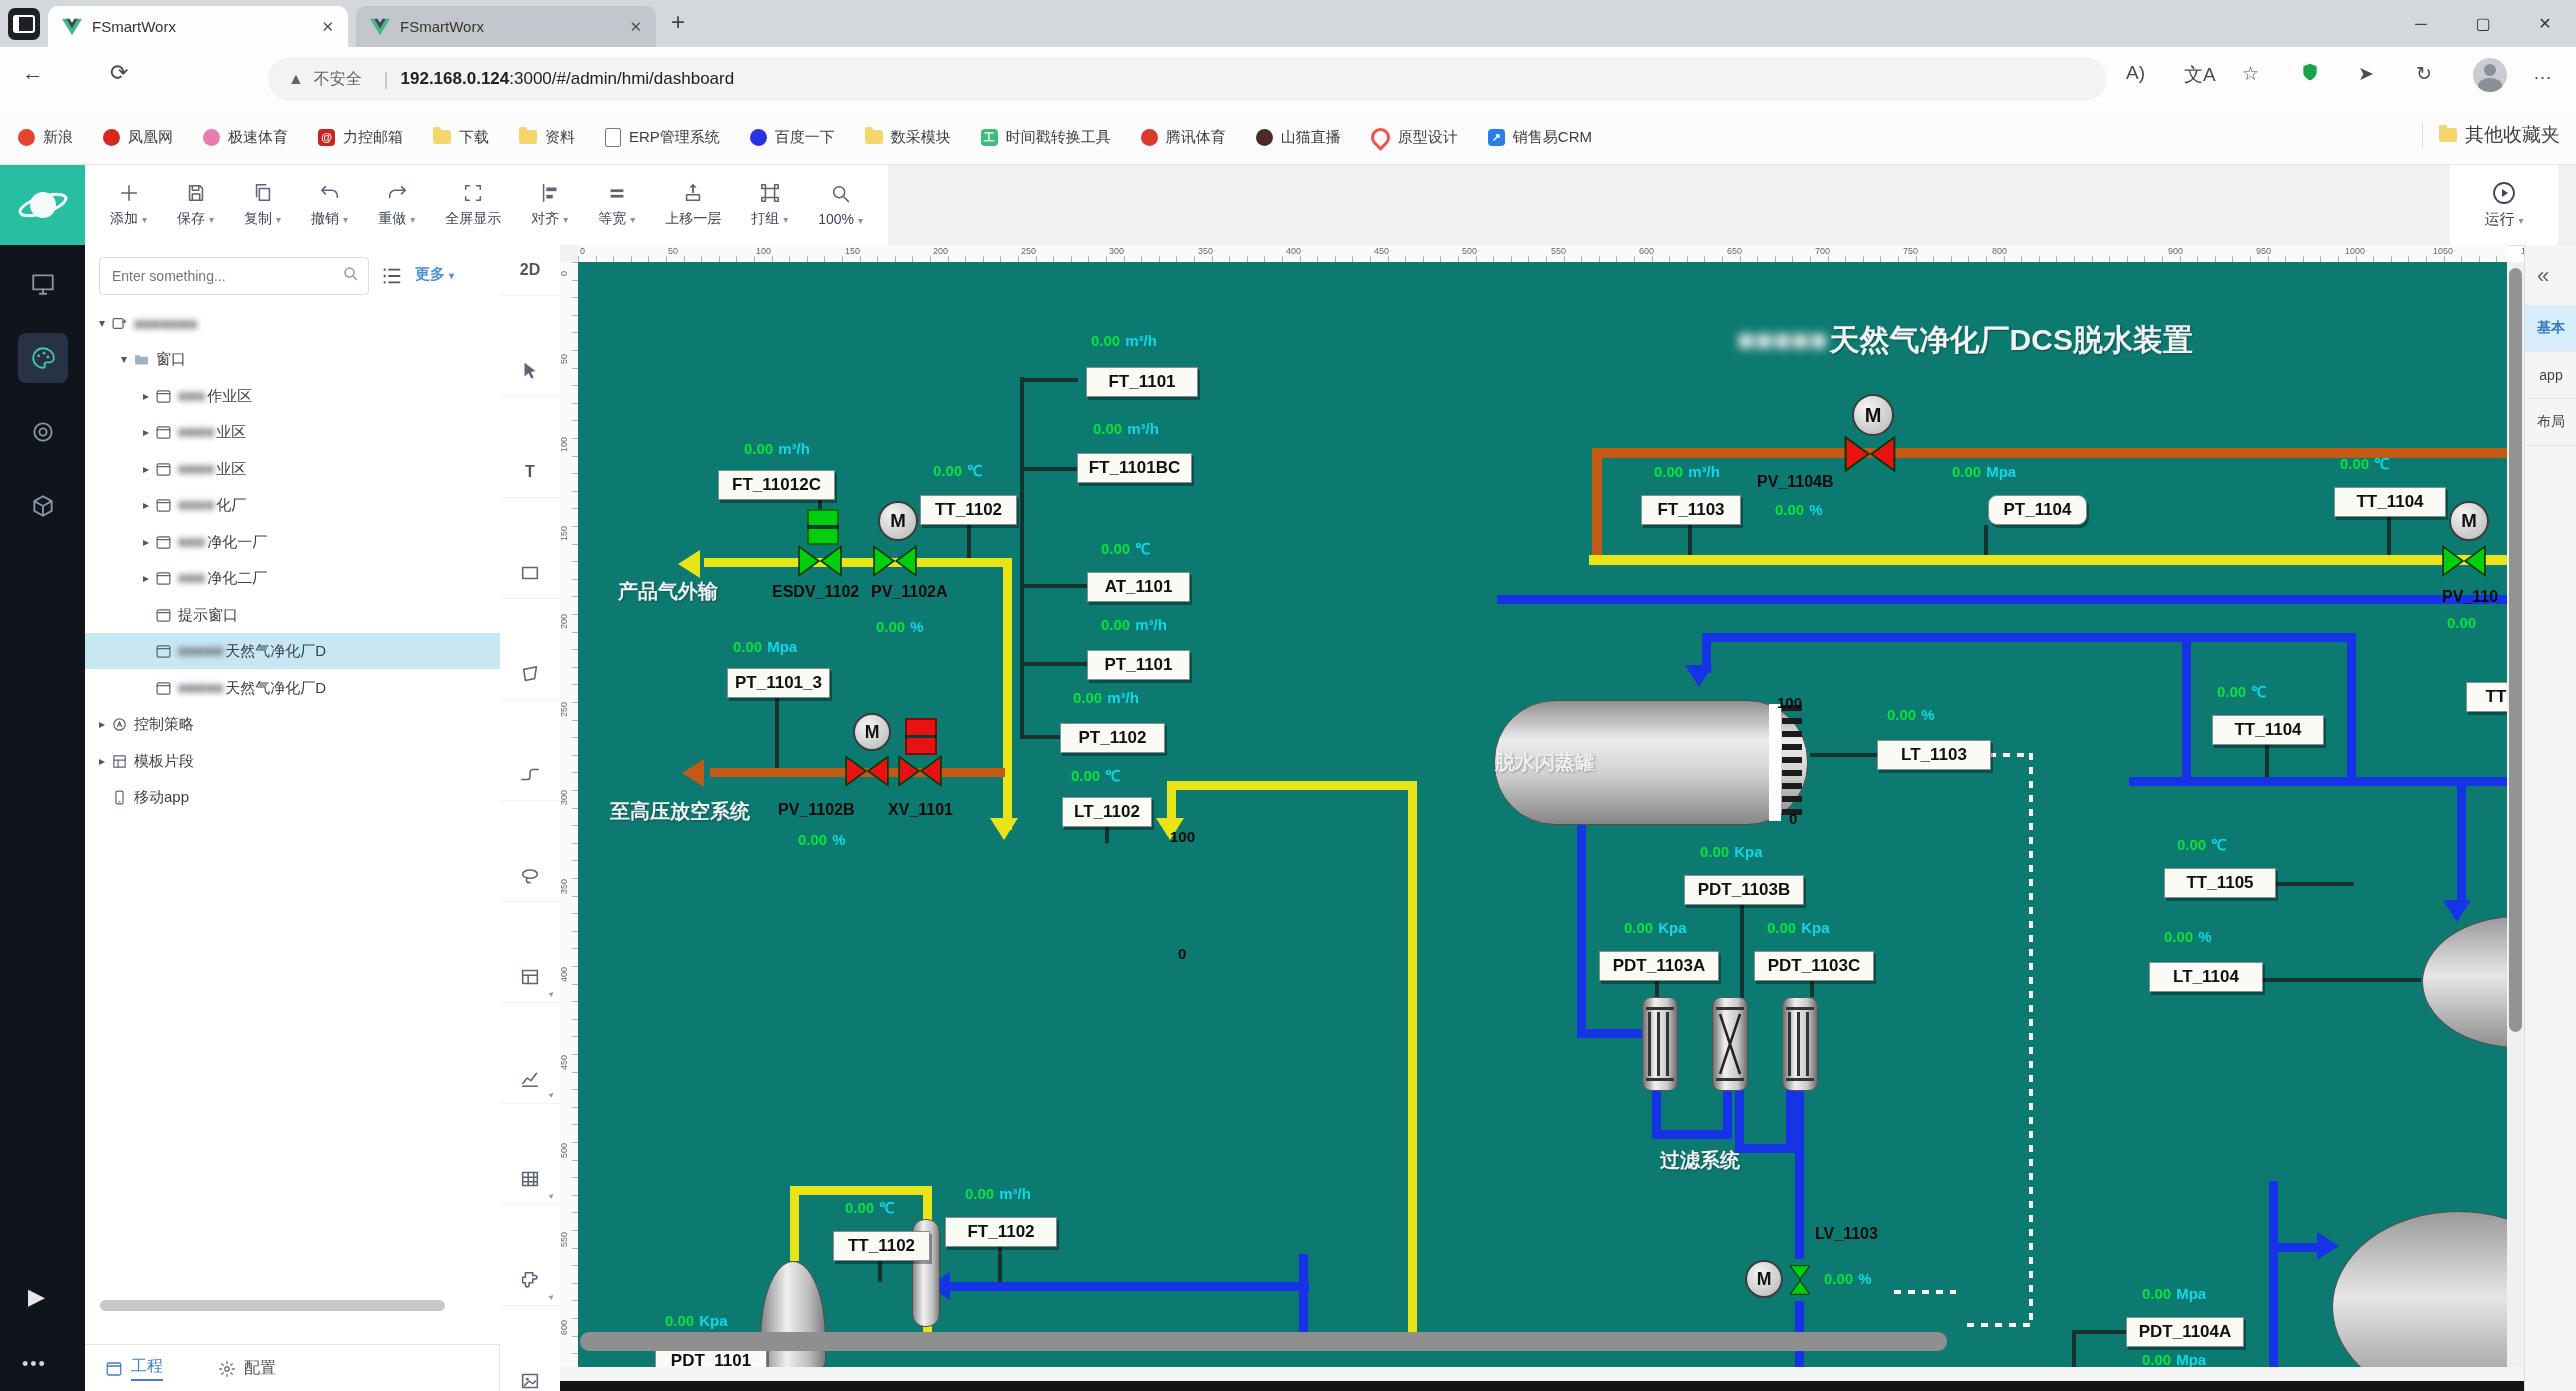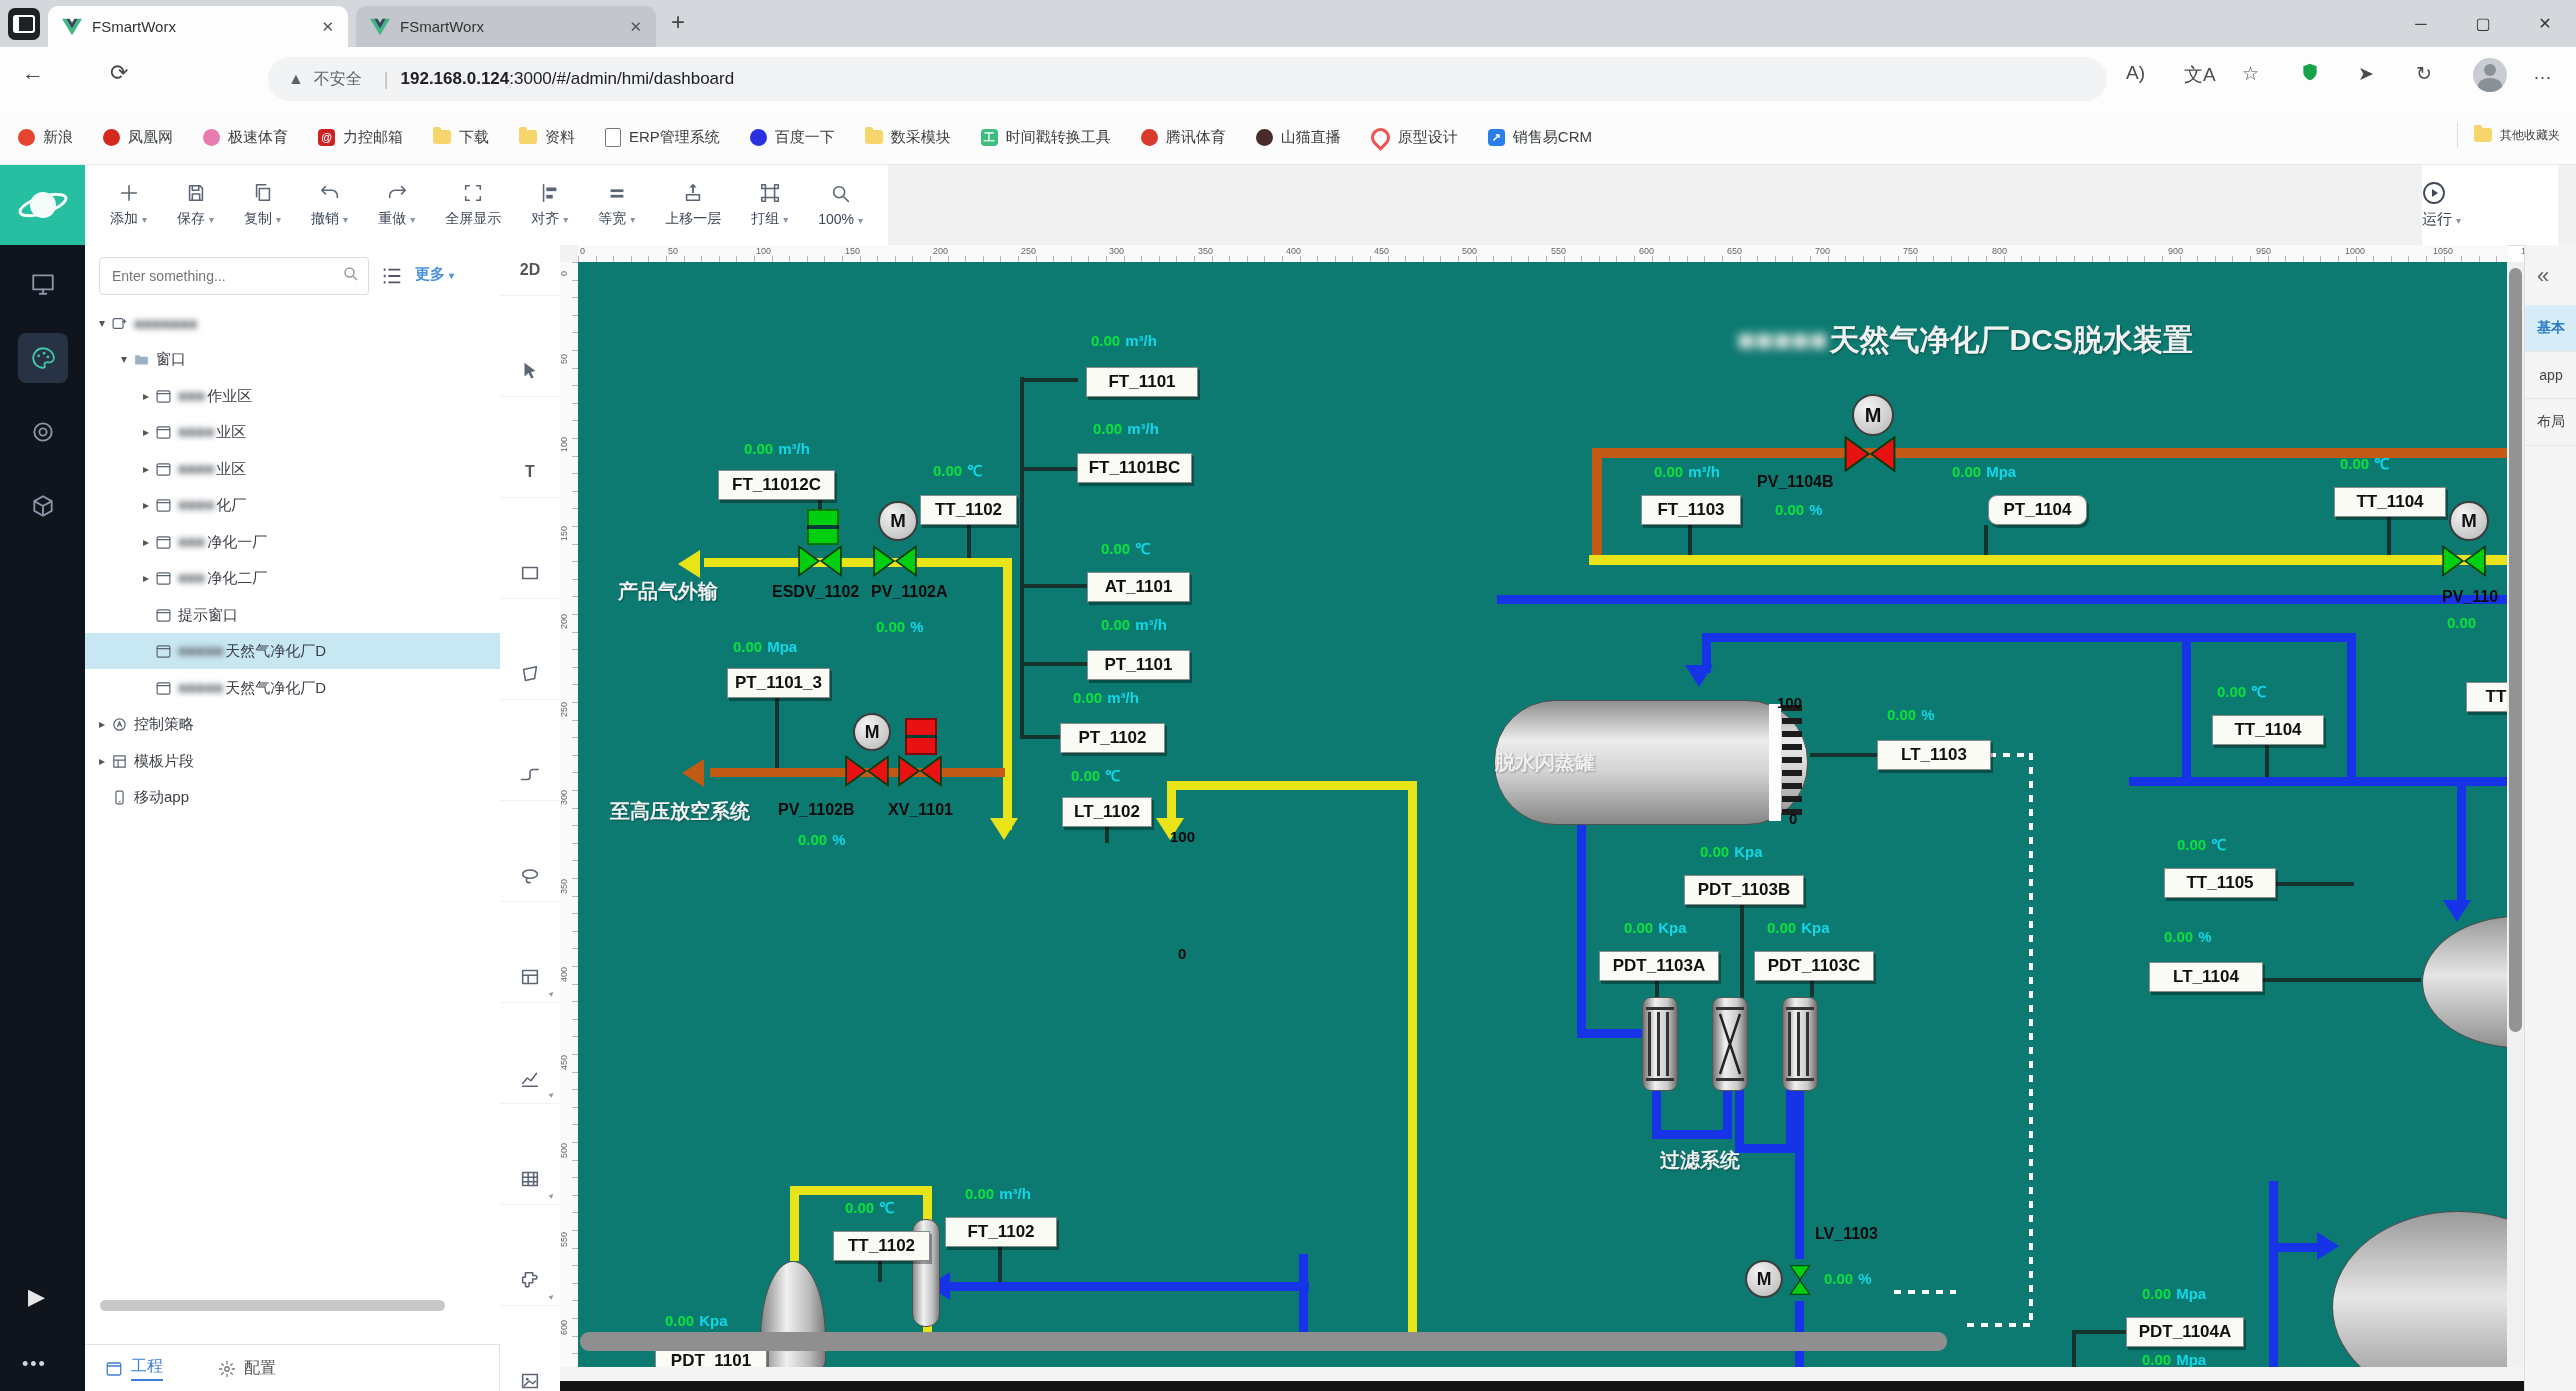--- a/index.html
+++ b/index.html
@@ -36,30 +36,30 @@
   .bm{display:flex;align-items:center;margin-right:30px;}
   .bm .lbl{font-size:15px;color:#3c4043;margin-left:8px;white-space:nowrap;}
   .bmdot{width:17px;height:17px;border-radius:50%;}
   .bmsq{width:17px;height:17px;border-radius:4px;color:#fff;font-size:11px;text-align:center;line-height:17px;font-weight:bold;}
   .bmfolder{width:18px;height:14px;background:#f6d56a;border-radius:2px 3px 3px 3px;position:relative;}
   .bmfolder:before{content:"";position:absolute;left:0;top:-3px;width:8px;height:4px;background:#f6d56a;border-radius:2px 2px 0 0;}
   .bmpage{width:14px;height:17px;background:#fff;border:1.5px solid #777;border-radius:2px;}
   .bmpin{width:13px;height:13px;border:3px solid #ef5350;border-radius:50% 50% 50% 0;transform:rotate(-45deg);}
   #otherbm{position:absolute;right:16px;top:122px;display:flex;align-items:center;}
   #otherbm .sep{width:1px;height:26px;background:#ddd;margin-right:16px;}
-  #otherbm .lbl{font-size:12px;color:#3c4043;margin-left:8px;}
+  #otherbm .lbl{font-size:19px;color:#3c4043;margin-left:8px;}
   
   #apptoolbar{left:85px;top:165px;width:2491px;height:80px;background:#f1f1f1;border-bottom:1px solid #ddd;}
   #toolbar-buttons{position:absolute;left:0;top:0;height:80px;background:#fff;display:flex;align-items:center;padding:0 10px;}
   .tbtn{display:flex;flex-direction:column;align-items:center;justify-content:center;padding:0 15px;height:78px;}
   .tbtn svg{width:22px;height:22px;margin-bottom:6px;}
   .tbtn .tl{font-size:14px;color:#3d4757;white-space:nowrap;}
   .chev{color:#8a93a3;font-size:10px;margin-left:4px;}
   #logo{left:0px;top:165px;width:85px;height:80px;background:#27bfa2;display:flex;align-items:center;justify-content:center;}
-  #runbtn{right:18px;top:165px;width:136px;height:80px;background:#fff;display:flex;flex-direction:column;align-items:flex-start;justify-content:center;}
+  #runbtn{right:18px;top:165px;width:108px;height:80px;background:#fff;display:flex;flex-direction:column;align-items:center;justify-content:center;}
   #runbtn .tl{font-size:15px;color:#3d4757;}
   
   #sidebar{left:0;top:245px;width:85px;height:1147px;background:#10151d;}
   .sbitem{left:18px;width:50px;height:50px;display:flex;align-items:center;justify-content:center;border-radius:8px;}
   .sbitem svg{width:26px;height:26px;}
   .sbactive{background:#273245;}
   #sb-play{color:#e8e8e8;font-size:22px;}
   #sb-more{color:#cfd6df;font-size:18px;letter-spacing:2px;}
   
   #projpanel{left:85px;top:245px;width:415px;height:1099px;background:#fff;border-right:1px solid #e3e3e3;}

